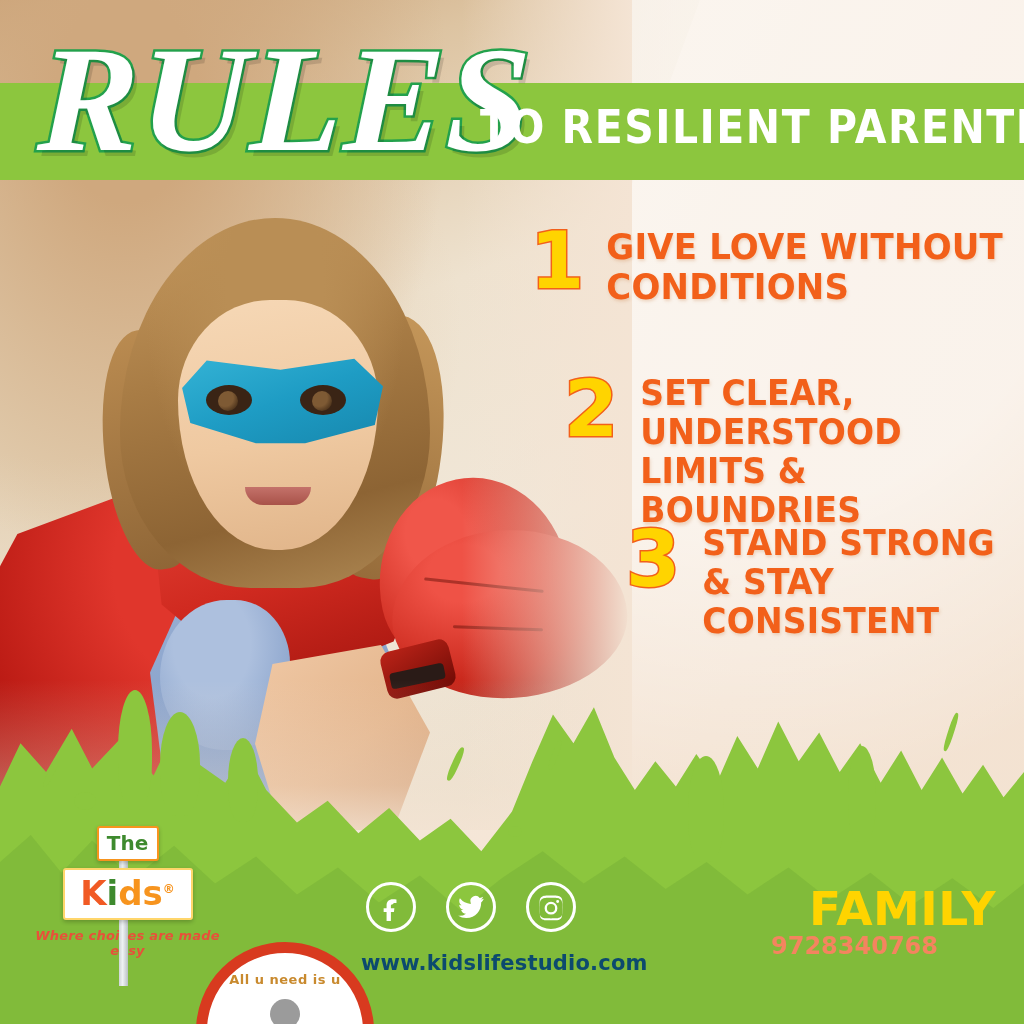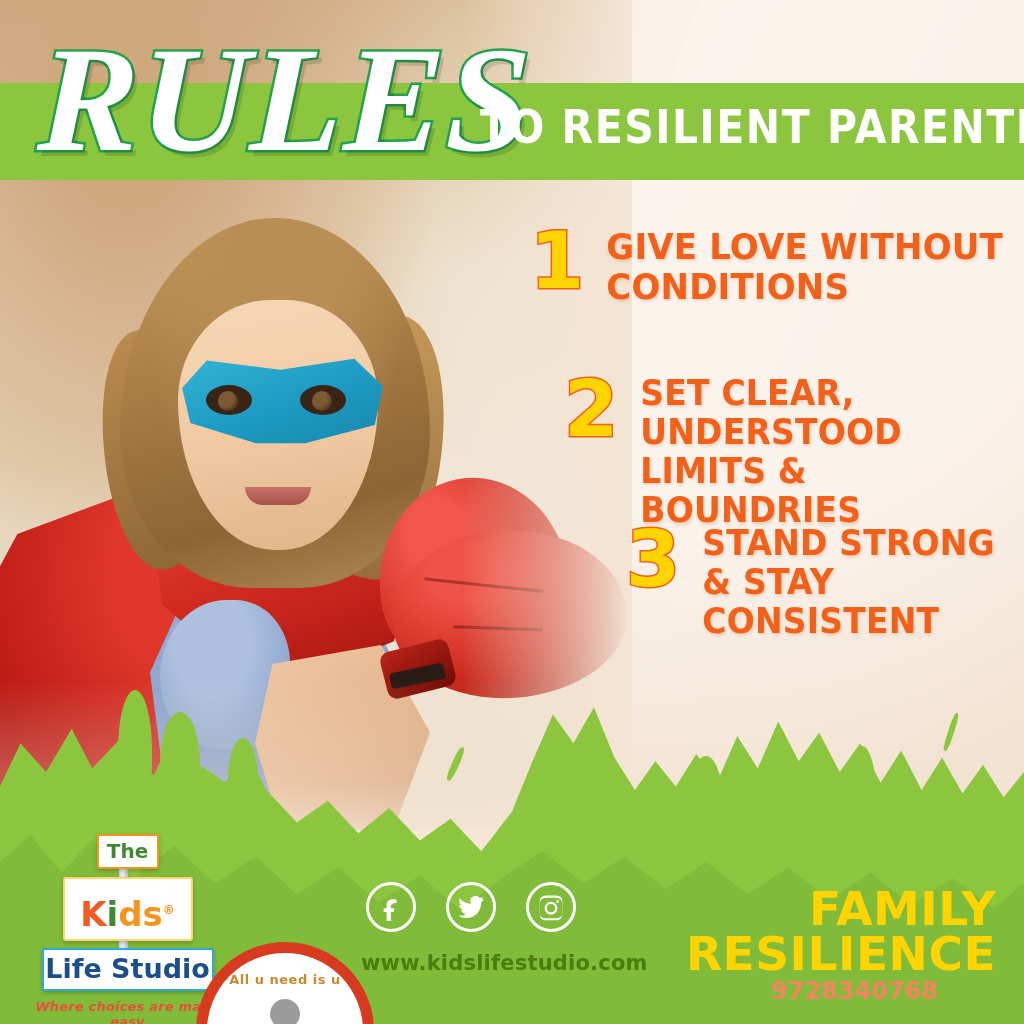--- a/index.html
+++ b/index.html
@@ -221,25 +221,25 @@
   .logo-post {
     position:absolute; left:84px; top:10px; width:9px; height:150px;
     background:linear-gradient(90deg,#cfd4d6,#eef2f4 40%,#b9c0c3);
   }
   .sign {
     position:relative; background:#ffffff; border-radius:3px;
     box-shadow:0 2px 4px rgba(0,0,0,.22);
     text-align:center; font-weight:700; line-height:1;
   }
   .sign-the {
-    width:62px; margin:8px auto; padding:5px 0 6px; border:2px solid #F7941E;
+    width:62px; margin:0 auto; padding:5px 0 6px; border:2px solid #F7941E;
     font-family:"DejaVu Sans", sans-serif; font-size:20px; color:#3E8A2E;
   }
   .sign-kids {
-    width:130px; margin:7px auto 0; padding:18px 0 8px; border:2px solid #FFD66B;
+    width:130px; margin:7px auto 0; padding:6px 0 8px; border:2px solid #FFD66B;
     font-family:"DejaVu Sans", sans-serif; font-size:34px;
   }
   .sign-kids .k{color:#F15A24;} .sign-kids .i{color:#3E8A2E;}
   .sign-kids .d{color:#F7941E;} .sign-kids .s{color:#F7941E;}
   .sign-kids .reg{font-size:12px; vertical-align:super; color:#F7941E;}
   .sign-life {
     width:172px; margin:7px auto 0; padding:5px 0 7px; border:2px solid #29ABE2;
     font-family:"DejaVu Sans", sans-serif; font-size:27px; color:#1B4F8C;
   }
   .logo-tag {
@@ -267,21 +267,21 @@
   
   .socials { position:absolute; left:366px; top:882px; display:flex; gap:30px; }
   .social {
     width:50px; height:50px; border-radius:50%; border:3px solid #ffffff;
     display:flex; align-items:center; justify-content:center;
   }
   .social svg{ width:28px; height:28px; fill:#ffffff; }
   .site-url {
     position:absolute; left:361px; top:951px;
     font-family:"DejaVu Sans", sans-serif; font-size:21px; font-weight:700;
-    color:#4d7c0f; letter-spacing:.2px; white-space:nowrap;
+    color:#0c4a6e; letter-spacing:.2px; white-space:nowrap;
   }
 
   
   .contact { position:absolute; right:28px; top:886px; text-align:right; }
   .contact-t1 {
     font-family:"DejaVu Sans", sans-serif; font-size:47px; font-weight:700;
     color:#FFD400; line-height:.96; letter-spacing:.5px;
   }
   .contact-t2 {
     font-family:"DejaVu Sans", sans-serif; font-size:47px; font-weight:700;
@@ -373,21 +373,20 @@
   <div class="splash-drop" style="left:508px; top:826px; width:14px; height:11px;"></div>
   <div class="splash-streak" style="left:452px; top:746px; width:7px; height:36px; transform:rotate(24deg);"></div>
   <div class="splash-streak" style="left:552px; top:740px; width:6px; height:30px; transform:rotate(20deg);"></div>
   <div class="splash-streak" style="left:948px; top:712px; width:6px; height:40px; transform:rotate(18deg);"></div>
   <div class="splash-streak" style="left:48px; top:758px; width:6px; height:30px; transform:rotate(26deg);"></div>
 
   <div class="logo">
     <div class="logo-post"></div>
     <div class="sign sign-the">The</div>
     <div class="sign sign-kids"><span class="k">K</span><span class="i">i</span><span class="d">d</span><span class="s">s</span><span class="reg">®</span></div>
-    <div class="sign sign-life">Life Studio</div>
     <div class="logo-tag">Where choices are made easy</div>
   </div>
 
   <div class="badge">
     <div class="badge-top">All u need is u</div>
     <div class="badge-fig">
       <div class="badge-head"></div>
 
     </div>
   </div>
@@ -406,17 +405,16 @@
     <div class="social">
       <svg viewBox="0 0 24 24" aria-hidden="true">
           <path d="M12 2.2c3.2 0 3.6 0 4.85.07 1.17.05 1.8.25 2.23.41.56.22.96.48 1.38.9.42.42.68.82.9 1.38.16.42.36 1.06.41 2.23.06 1.25.07 1.62.07 4.81s-.01 3.56-.07 4.81c-.05 1.17-.25 1.8-.41 2.23-.22.56-.48.96-.9 1.38-.42.42-.82.68-1.38.9-.42.16-1.06.36-2.23.41-1.25.06-1.62.07-4.85.07s-3.6-.01-4.85-.07c-1.17-.05-1.8-.25-2.23-.41a3.8 3.8 0 0 1-1.38-.9 3.8 3.8 0 0 1-.9-1.38c-.16-.42-.36-1.06-.41-2.23C2.21 15.56 2.2 15.19 2.2 12s.01-3.56.07-4.81c.05-1.17.25-1.8.41-2.23.22-.56.48-.96.9-1.38a3.8 3.8 0 0 1 1.38-.9c.42-.16 1.06-.36 2.23-.41C8.44 2.2 8.8 2.2 12 2.2zm0 1.97c-3.14 0-3.5.01-4.74.07-1.14.05-1.76.24-2.17.4-.55.21-.94.47-1.35.88-.41.41-.67.8-.88 1.35-.16.41-.35 1.03-.4 2.17-.06 1.24-.07 1.6-.07 4.74s.01 3.5.07 4.74c.05 1.14.24 1.76.4 2.17.21.55.47.94.88 1.35.41.41.8.67 1.35.88.41.16 1.03.35 2.17.4 1.24.06 1.6.07 4.74.07s3.5-.01 4.74-.07c1.14-.05 1.76-.24 2.17-.4.55-.21.94-.47 1.35-.88.41-.41.67-.8.88-1.35.16-.41.35-1.03.4-2.17.06-1.24.07-1.6.07-4.74s-.01-3.5-.07-4.74c-.05-1.14-.24-1.76-.4-2.17a3.6 3.6 0 0 0-.88-1.35 3.6 3.6 0 0 0-1.35-.88c-.41-.16-1.03-.35-2.17-.4-1.24-.06-1.6-.07-4.74-.07zm0 3.35a5.48 5.48 0 1 1 0 10.96 5.48 5.48 0 0 1 0-10.96zm0 1.97a3.51 3.51 0 1 0 0 7.02 3.51 3.51 0 0 0 0-7.02zm6.98-2.19a1.28 1.28 0 1 1-2.56 0 1.28 1.28 0 0 1 2.56 0z"></path>
         </svg>
     </div>
   </div>
   <div class="site-url">www.kidslifestudio.com</div>
 
   <div class="contact">
     <div class="contact-t1">FAMILY</div>
-    <div class="contact-t2">RESILIENCE</div>
     <div class="contact-phone">9728340768</div>
   </div>
 
 </div>
 
 </body></html>

